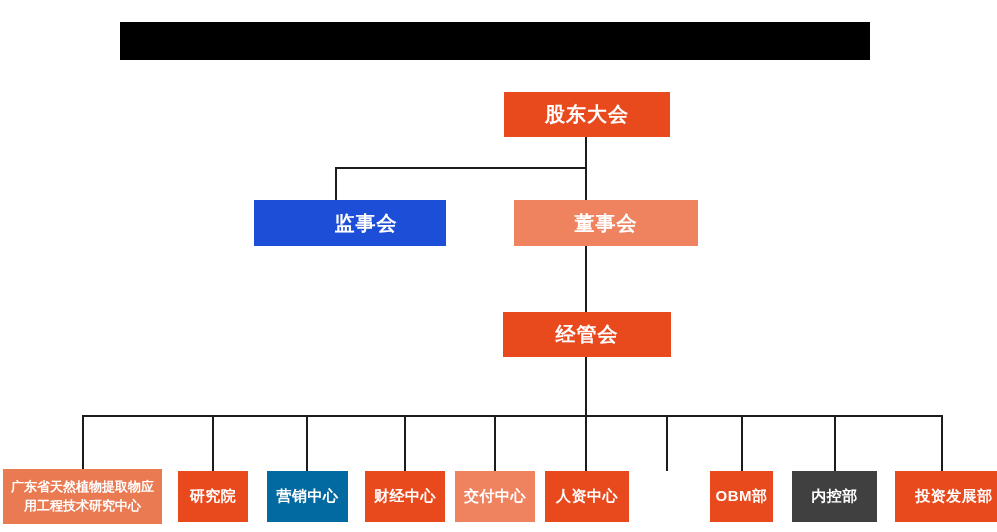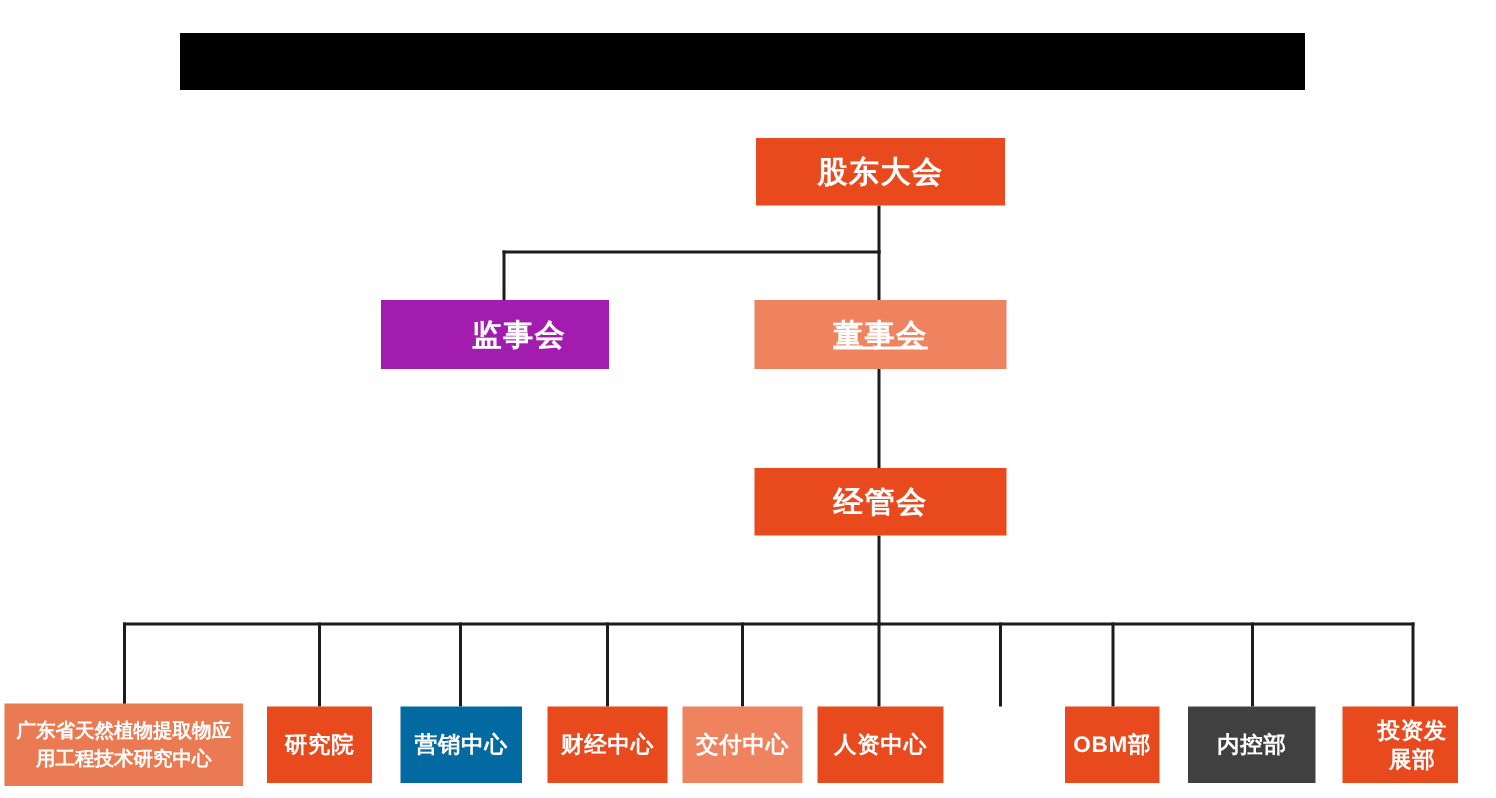--- a/index.html
+++ b/index.html
@@ -61,28 +61,28 @@
   <div class="vline" style="left:404px; top:415px; height:56px;"></div>
   <div class="vline" style="left:494px; top:415px; height:56px;"></div>
   <div class="vline" style="left:585px; top:415px; height:56px;"></div>
   <div class="vline" style="left:666px; top:415px; height:56px;"></div>
   <div class="vline" style="left:741px; top:415px; height:56px;"></div>
   <div class="vline" style="left:834px; top:415px; height:56px;"></div>
   <div class="vline" style="left:941px; top:415px; height:56px;"></div>
 
   <div class="node" style="left: 504px; top: 92px; width: 166px; height: 45px; background-color: rgb(232, 73, 29);">股东大会</div>
 
-  <div class="node" style="left: 254px; top: 200px; width: 152px; height: 46px; background-color: #a21caf; padding-left: 32px;">监事会</div>
-  <div class="node" style="left: 503px; top: 200px; width: 168px; height: 46px; background-color: rgb(239, 131, 95); text-decoration: underline;">董事会</div>
+  <div class="node" style="left: 254px; top: 200px; width: 192px; height: 46px; background-color: #1d4ed8; padding-left: 32px;">监事会</div>
+  <div class="node" style="left: 514px; top: 200px; width: 184px; height: 46px; background-color: rgb(239, 131, 95);">董事会</div>
 
   <div class="node" style="left: 503px; top: 312px; width: 168px; height: 45px; background-color: rgb(232, 73, 29);">经管会</div>
 
   <div class="node wrap" style="left: 3px; top: 469px; width: 159px; height: 55px; background-color: rgb(234, 122, 82);">广东省天然植物提取物应用工程技术研究中心</div>
   <div class="node small" style="left: 178px; top: 471px; width: 70px; height: 51px; background-color: rgb(232, 73, 29);">研究院</div>
   <div class="node small" style="left: 267px; top: 471px; width: 81px; height: 51px; background-color: #0369a1;">营销中心</div>
   <div class="node small" style="left: 365px; top: 471px; width: 80px; height: 51px; background-color: rgb(232, 73, 29);">财经中心</div>
   <div class="node small" style="left: 455px; top: 471px; width: 80px; height: 51px; background-color: rgb(239, 131, 95);">交付中心</div>
   <div class="node small" style="left: 545px; top: 471px; width: 84px; height: 51px; background-color: rgb(232, 73, 29); font-family: Liberation Serif, serif;">人资中心</div>
   <div class="node small" style="left: 710px; top: 471px; width: 63px; height: 51px; background-color: rgb(232, 73, 29);">OBM部</div>
   <div class="node small" style="left: 792px; top: 471px; width: 85px; height: 51px; background-color: #404040;">内控部</div>
-  <div class="node small" style="left: 895px; top: 471px; width: 77px; height: 51px; background-color: rgb(232, 73, 29); padding-left: 16px;">投资发展部</div>
+  <div class="node small" style="left: 895px; top: 471px; width: 102px; height: 51px; background-color: rgb(232, 73, 29); padding-left: 16px;">投资发展部</div>
 
 </div>
 
 </body></html>

